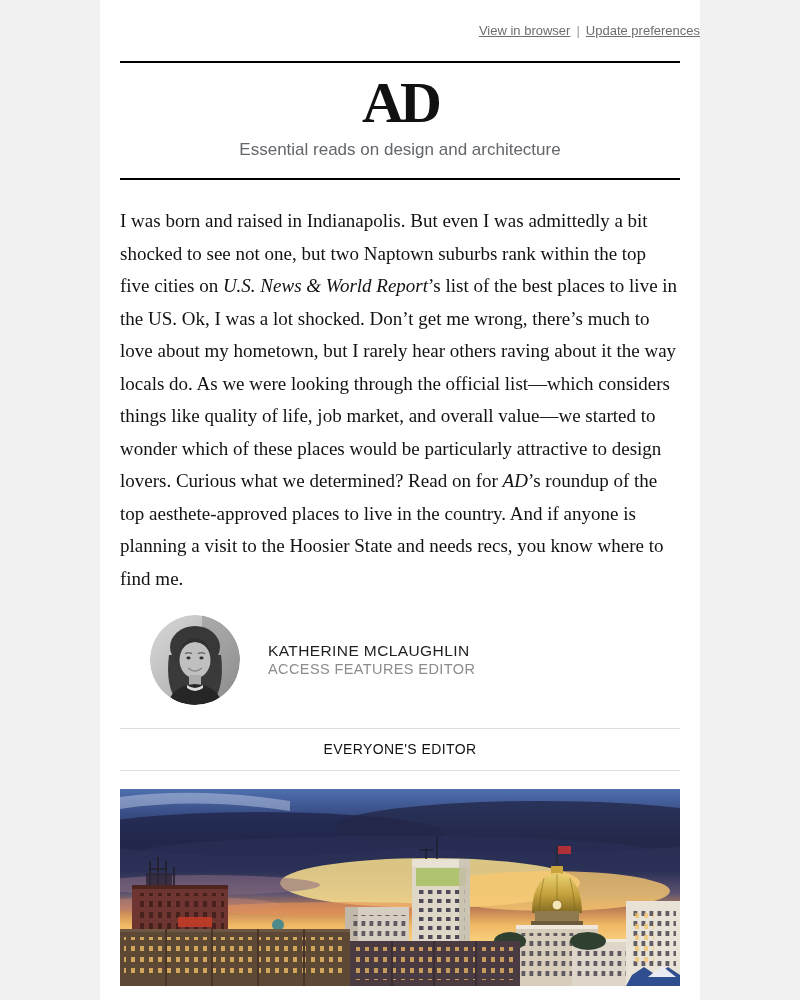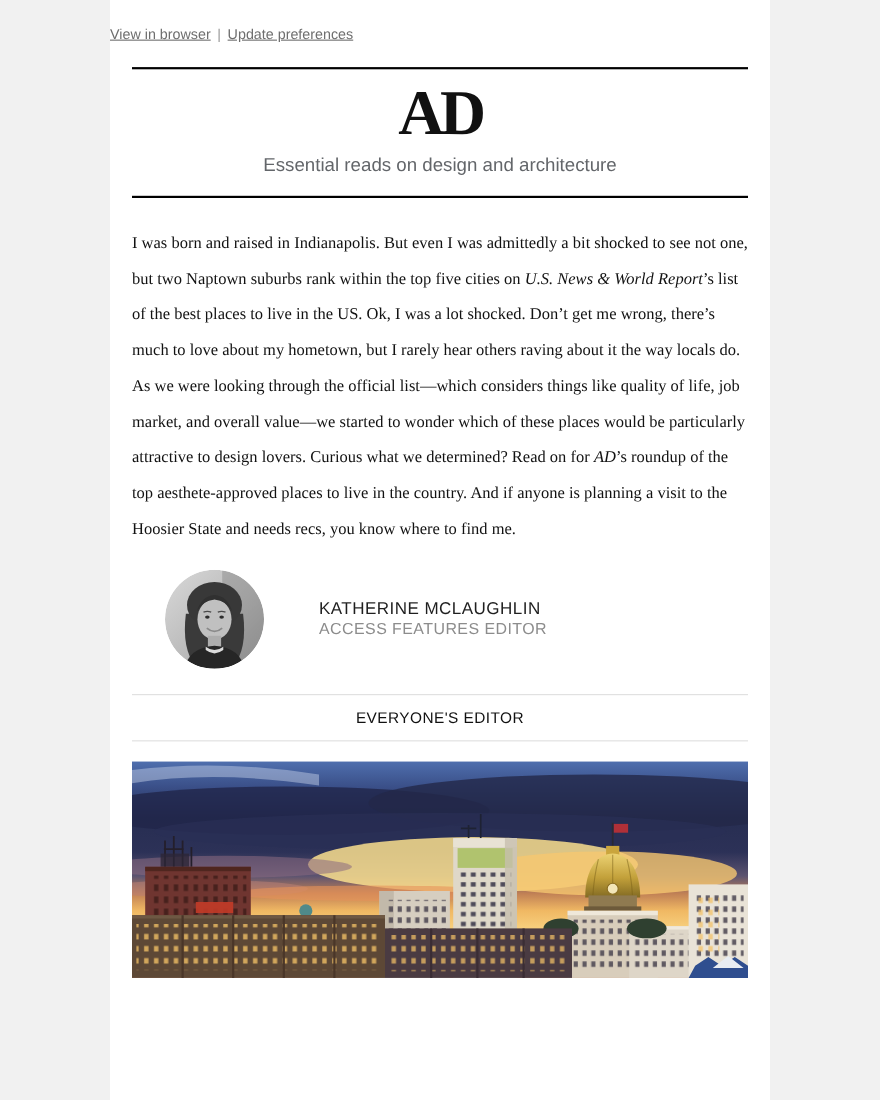--- a/index.html
+++ b/index.html
@@ -7,21 +7,21 @@
   .page {
     width:800px; height:1000px; margin:0 auto;
     background:#f1f1f1; overflow:hidden;
     font-family:"Liberation Sans", sans-serif;
   }
   .card {
     width:600px; height:1000px; margin:0 auto; background:#ffffff;
   }
   
   .prefs-row {
-    padding-top:24px; text-align:left;
+    padding-top:24px; text-align:right;
     font-size:13px; line-height:14px; color:#6e6e6e;
   }
   .prefs-row a { color:#6e6e6e; text-decoration:underline; cursor:pointer; }
   .prefs-sep { color:#9a9a9a; margin:0 6px; text-decoration:none; }
   
   .rule-dark { border:none; border-top:2px solid #000; margin:0 20px; }
   .rule-dark.first { margin-top:23px; }
   .rule-dark.second { margin-top:18px; }
   .rule-light { border:none; border-top:1px solid #dedede; margin:0 20px; }
   
@@ -38,28 +38,28 @@
   .subscribe-btn {
     display:block; margin:13px auto 0; width:304px; height:34px;
     background:#2b2b2b; color:#ffffff; border:none; cursor:pointer;
     font-family:"Liberation Sans", sans-serif;
     font-size:11px; letter-spacing:2.4px; font-weight:400;
   }
   
   .intro {
     margin:25px 20px 0; width:560px;
     font-family:"Liberation Serif", serif;
-    font-size:15px; line-height:32.5px; color:#121212;
+    font-size:19px; line-height:32.5px; color:#121212;
     text-align:left;
   }
   .intro em { font-style:italic; }
   
   .author-row {
     margin:20px 20px 0 50px; height:90px;
-    display:flex; align-items:center;gap:22px;
+    display:flex; align-items:center;
   }
   .avatar {
     width:90px; height:90px; border-radius:50%; overflow:hidden; flex:0 0 90px;
   }
   .author-text { margin-left:28px; }
   .author-name {
     font-size:15.5px; line-height:19px; letter-spacing:0.4px; color:#1f1f1f;
   }
   .author-title {
     font-size:14.5px; line-height:19px; letter-spacing:0.4px; color:#8c8c8c;

